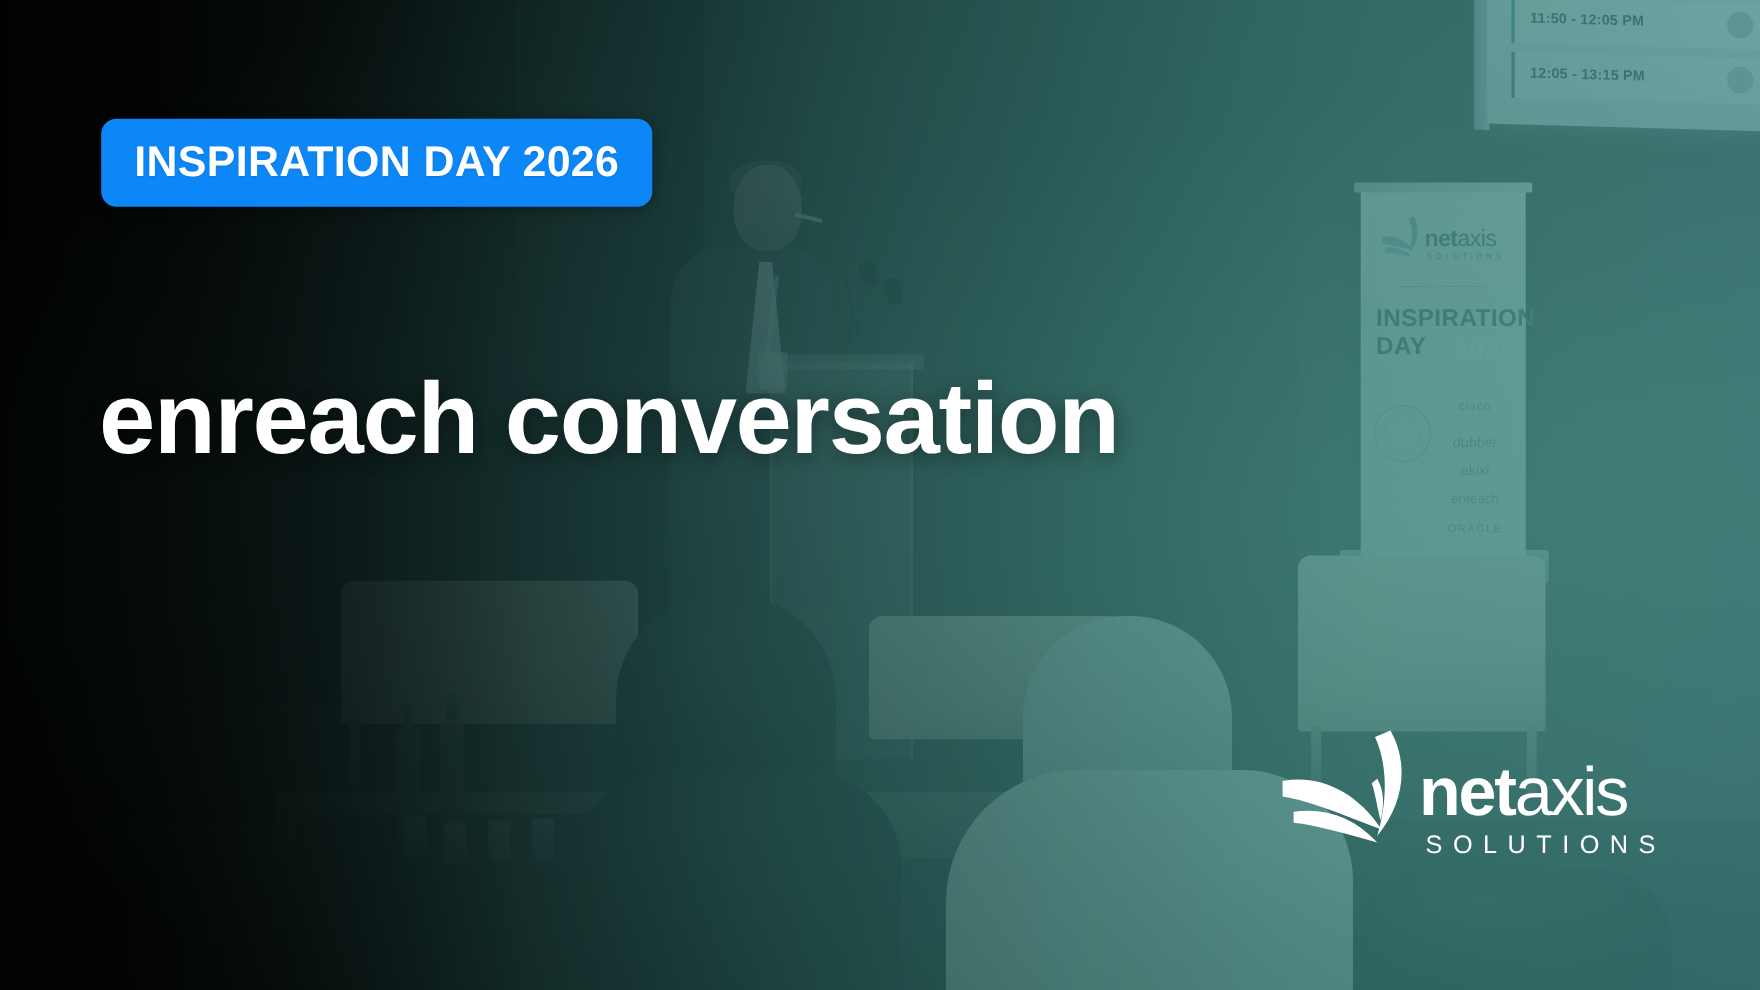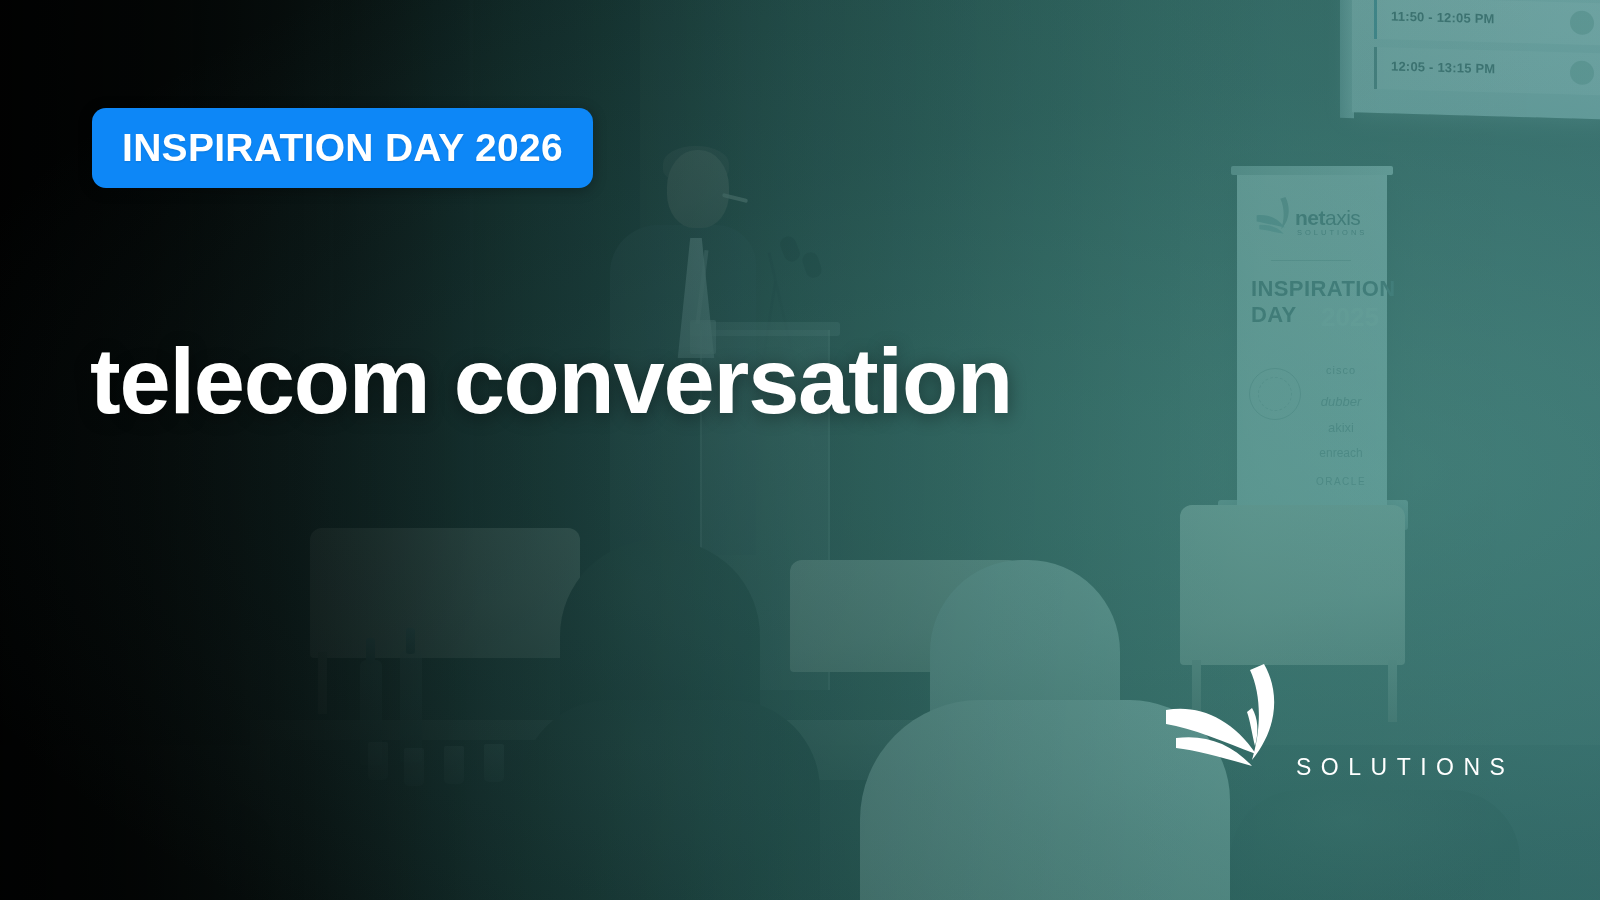--- a/index.html
+++ b/index.html
@@ -412,27 +412,30 @@
   <div class="tint2"></div>
   <div class="tint3"></div>
 
   <div class="content">
 
     <div class="badge">
       <span>INSPIRATION DAY 2026</span>
     </div>
 
     <h1 class="headline">
-      <span class="ln">telecom conversation</span>
+      <span class="ln">enreach conversation</span>
     </h1>
 
     <div class="logo">
       <svg class="logo-mark" viewBox="0 0 130 120">
         <path d="M104 2 C120 30 118 66 92 98 C101 68 102 34 90 8 Z" fill="#ffffff"></path>
         <path d="M92 46 C98 56 99 70 95 84 C92 72 90 58 87 50 Z" fill="#ffffff"></path>
         <path d="M6 48 C38 42 72 56 96 92 C64 80 32 66 6 62 Z" fill="#ffffff"></path>
         <path d="M16 76 C46 72 72 82 92 104 C64 96 36 88 16 86 Z" fill="#ffffff"></path>
       </svg>
+      <div class="logo-word">
+        <span class="w-net">net</span><span class="w-axis">axis</span>
+      </div>
       <div class="logo-sub">SOLUTIONS</div>
     </div>
 
   </div>
 </div>
 
 </body></html>

